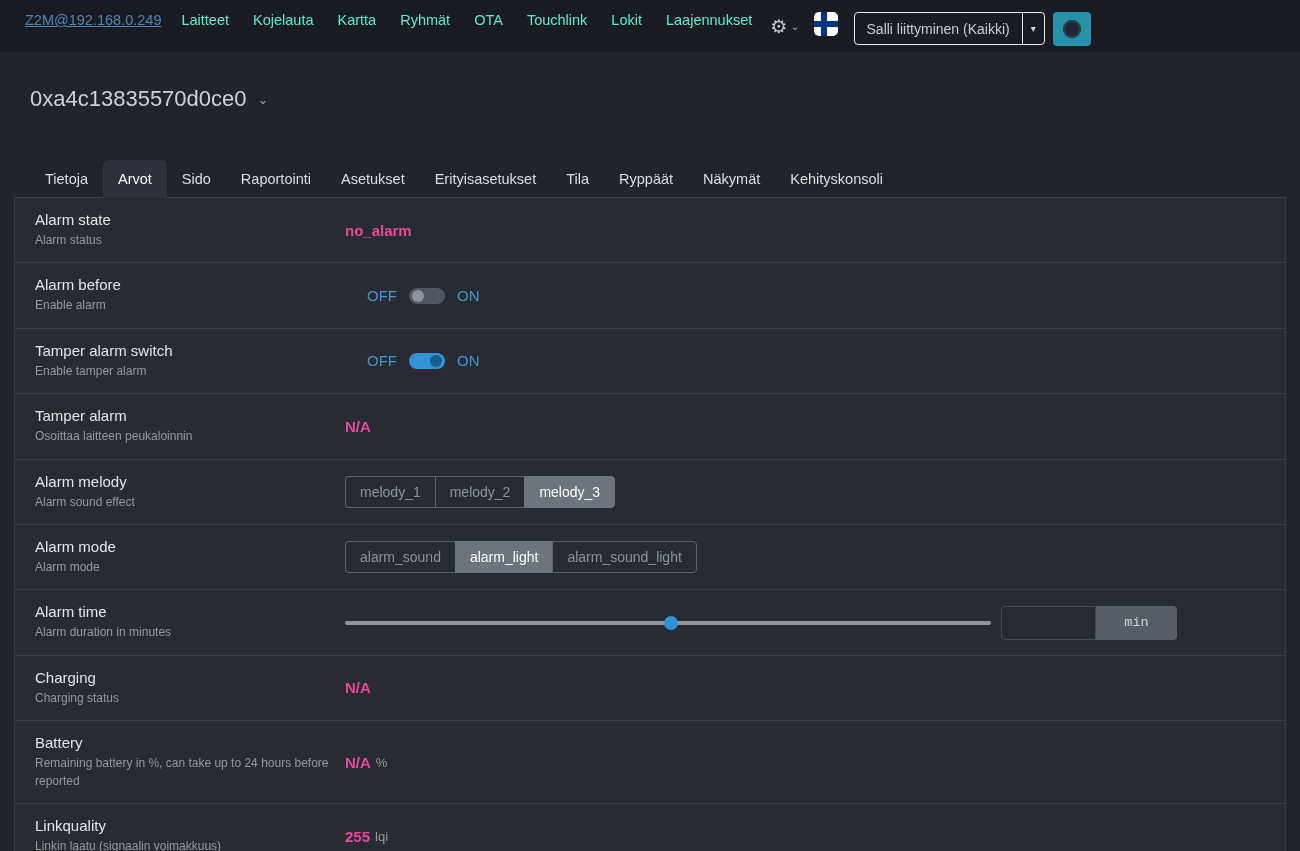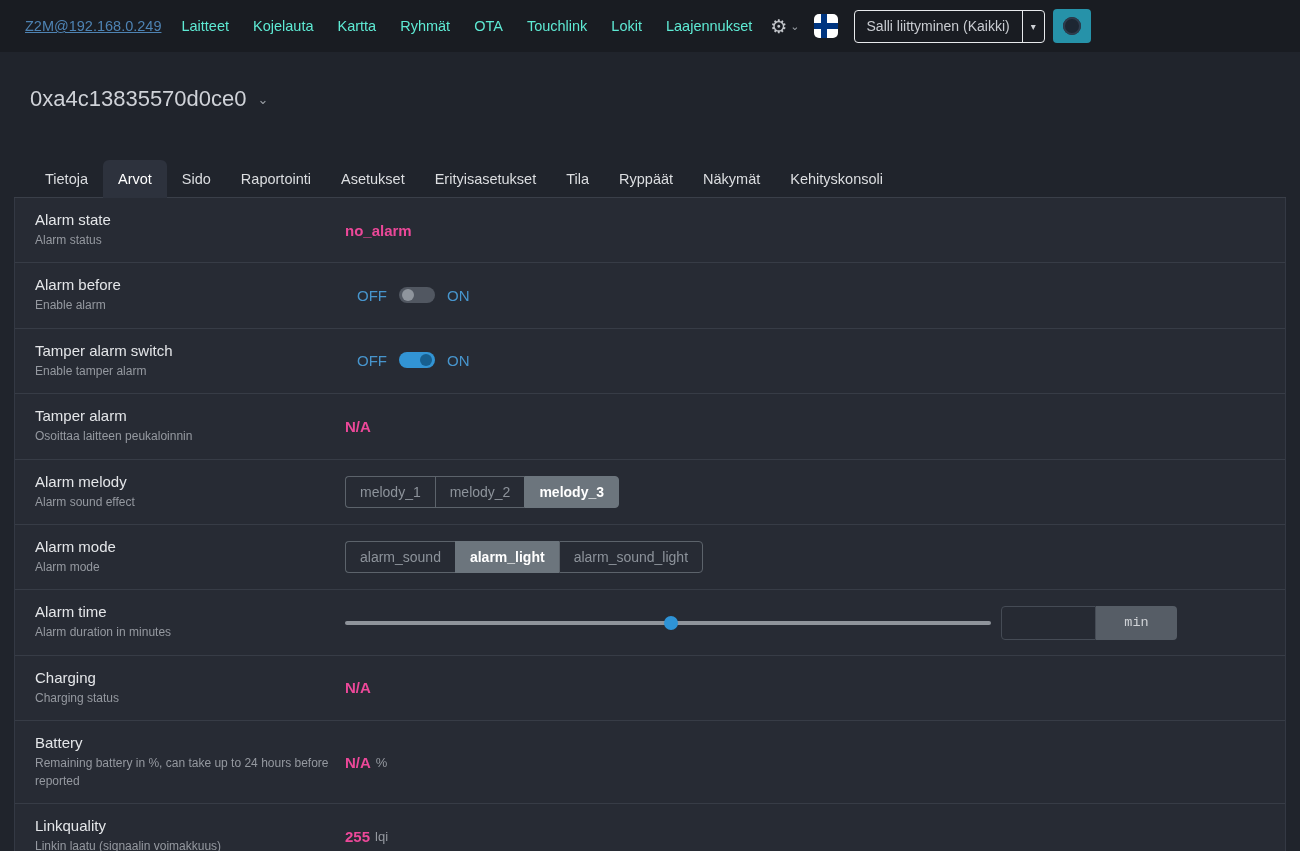--- a/index.html
+++ b/index.html
@@ -9,21 +9,20 @@
     background: #20242c;
     color: #e4e6e9;
     font-size: 14px;
   }
 
   
   .navbar {
     height: 52px;
     background: #191c22;
     display: flex;
-    align-items: center;
     padding: 12px 25px;
   }
   .brand {
     color: #4e83b3;
     text-decoration: underline;
     font-size: 14.5px;
     margin-right: 8px;
     cursor: pointer;
     white-space: nowrap;
   }
@@ -141,21 +140,21 @@
   }
   .row-left { width: 310px; flex: none; padding-right: 16px; }
   .row-label { font-size: 15px; font-weight: 400; color: #e4e6e9; margin-bottom: 4px; }
   .row-desc { font-size: 12px; color: #9599a0; line-height: 1.45; }
   .row-control { flex: 1; display: flex; align-items: center; padding-right: 70px; }
 
   .value-text { font-size: 15px; font-weight: 700; color: #ec4899; }
   .unit-text { font-size: 13px; color: #9599a0; margin-left: 5px; font-weight: 400; }
 
   
-  .toggle-wrap { display: flex; margin-left: 12px; }
+  .toggle-wrap { display: flex; align-items: center; margin-left: 22px; }
   .toggle-label { color: #4795cd; font-size: 15px; }
   .toggle {
     width: 36px; height: 16px;
     border-radius: 8px;
     margin: 0 12px;
     position: relative;
     cursor: pointer;
   }
   .toggle.off { background: #515761; }
   .toggle.off .knob { left: 3px; background: #8f959d; }
@@ -175,21 +174,21 @@
     background: transparent;
     border: 1px solid #5c636b;
     border-right-width: 0;
     color: #8d939b;
     font-size: 14px;
     font-family: "Liberation Sans", sans-serif;
     cursor: pointer;
   }
   .opt-btn:first-child { border-radius: 4px 0 0 4px; }
   .opt-btn:last-child { border-radius: 0 4px 4px 0; border-right-width: 1px; }
-  .opt-btn.selected { background: #6c757d; color: #ffffff; border-color: #6c757d; font-weight: 700; }
+  .opt-btn.selected { background: #6c757d; color: #ffffff; border-color: #6c757d; font-weight: 400; }
 
   
   .slider-wrap { flex: 1; position: relative; height: 16px; margin-right: 10px; cursor: pointer; }
   .slider-track {
     position: absolute; left: 0; right: 0; top: 6px; height: 4px;
     background: #8f949b; border-radius: 2px;
   }
   .slider-handle {
     position: absolute; top: 1px; width: 14px; height: 14px;
     margin-left: -7px;

